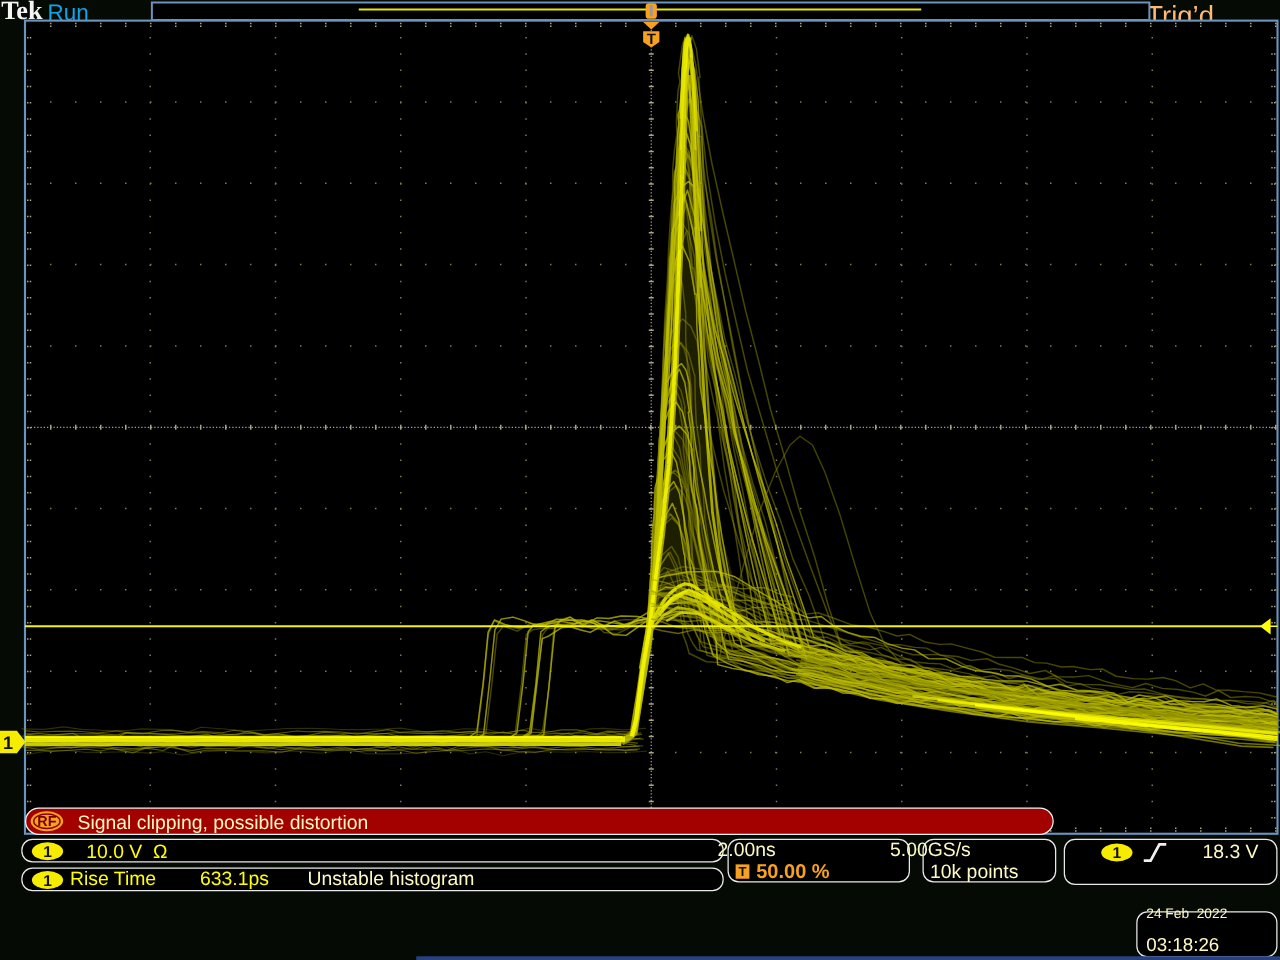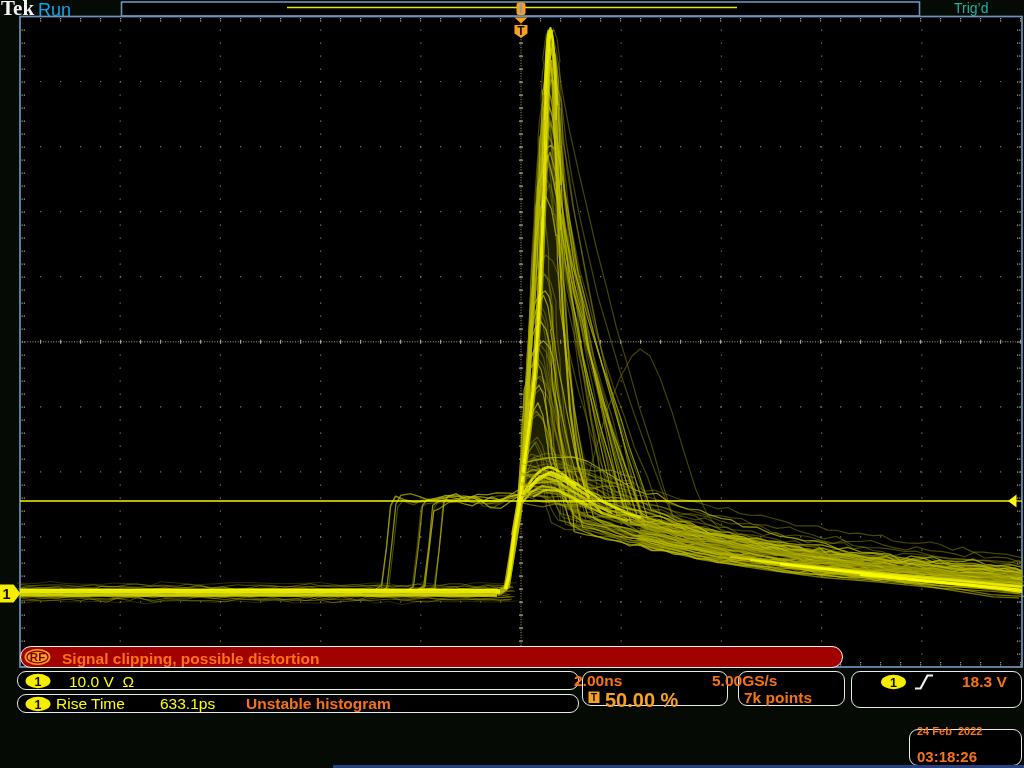--- a/index.html
+++ b/index.html
@@ -1,24 +1,24 @@
 <!DOCTYPE html>
 <html><head><meta charset="utf-8"><style>
   html,body{margin:0;padding:0;width:1024px;height:768px;background:#050a04;overflow:hidden}
   body{font-family:"Liberation Sans",sans-serif;position:relative}
   .ab{position:absolute}
   .bx{position:absolute;background:#000;border:1.6px solid #e9e9e9;border-radius:9px;box-sizing:border-box}
-  .w{color:#f97316;font-weight:bold;font-size:15.5px}
+  .w{color:#fef9c3;font-weight:normal;font-size:15.5px}
   .y{color:#ffff00;font-weight:normal;font-size:15.5px}
-  .o{color:#f8a120;font-weight:bold;font-size:20px}
+  .o{color:#f8a120;font-weight:bold;font-size:16px}
 </style></head>
 <body>
 <div class="ab" style="left:1px;top:-4px;color:#f4f4f4;font-family:'Liberation Serif',serif;font-weight:bold;font-size:21px">Tek</div>
 <div class="ab" style="left:38px;top:0px;color:#0ea5e9;font-size:18px">Run</div>
-<div class="ab" style="left:954px;top:0px;color:#14b8a6;font-size:14px">Trig’d</div>
+<div class="ab" style="left:917px;top:0px;color:#fdba74;font-size:22px">Trig’d</div>
 
 <svg class="ab" style="left:0;top:0" width="1024" height="768" viewBox="0 0 1024 768">
   <rect x="121.5" y="2" width="798" height="14" fill="#000" stroke="#6a93bd" stroke-width="1.6"></rect>
   <line x1="287" y1="7.5" x2="737" y2="7.5" stroke="#e8e800" stroke-width="1.6"></line>
   <rect x="516.5" y="2.5" width="9" height="12.5" rx="2.5" fill="#f8a120"></rect>
   <line x1="521" y1="4" x2="521" y2="13" stroke="#999" stroke-width="2.4"></line>
   <rect x="20" y="16.5" width="1002" height="650.5" fill="#000" stroke="#6a93bd" stroke-width="1.7"></rect>
   <line x1="120.2" y1="29.5" x2="120.2" y2="667" stroke="#7e7950" stroke-width="1.2" stroke-dasharray="1.2 11.8"></line>
 <line x1="220.4" y1="29.5" x2="220.4" y2="667" stroke="#7e7950" stroke-width="1.2" stroke-dasharray="1.2 11.8"></line>
 <line x1="320.6" y1="29.5" x2="320.6" y2="667" stroke="#7e7950" stroke-width="1.2" stroke-dasharray="1.2 11.8"></line>
@@ -249,21 +249,21 @@
 <div class="bx" style="left:582px;top:670.5px;width:146px;height:35px"></div>
 <div class="ab w" style="left:574px;top:672px">2.00ns</div>
 <svg class="ab" style="left:588px;top:690.5px" width="16" height="14">
     <rect x="0.5" y="0.5" width="11" height="11.5" fill="#f8a120"></rect>
     <text x="6" y="10" font-size="10.5" font-weight="bold" fill="#111" text-anchor="middle" font-family="Liberation Sans,sans-serif">T</text>
   </svg>
 <div class="ab o" style="left:605px;top:689px">50.00 %</div>
 
 <div class="bx" style="left:737.5px;top:670.5px;width:107px;height:35px"></div>
 <div class="ab w" style="left:712px;top:672px">5.00GS/s</div>
-<div class="ab w" style="left:744px;top:688.5px">7k points</div>
+<div class="ab w" style="left:744px;top:688.5px">10k points</div>
 
 <div class="bx" style="left:851px;top:670.5px;width:171px;height:37.5px"></div>
 <svg class="ab" style="left:851px;top:670.5px" width="171" height="37">
   <ellipse cx="42.5" cy="11" rx="12.5" ry="7.2" fill="#f6ec00"></ellipse>
   <text x="42.5" y="15.5" font-size="12.5" font-weight="bold" fill="#111" text-anchor="middle" font-family="Liberation Sans,sans-serif">1</text>
   <path d="M64,17.5 h5.5 l7,-13 h5.5" fill="none" stroke="#f0f0f0" stroke-width="2.2"></path>
 </svg>
 <div class="ab w" style="left:962px;top:672.5px">18.3 V</div>
 
 <div class="bx" style="left:909px;top:728.5px;width:112.5px;height:37.5px"></div>

